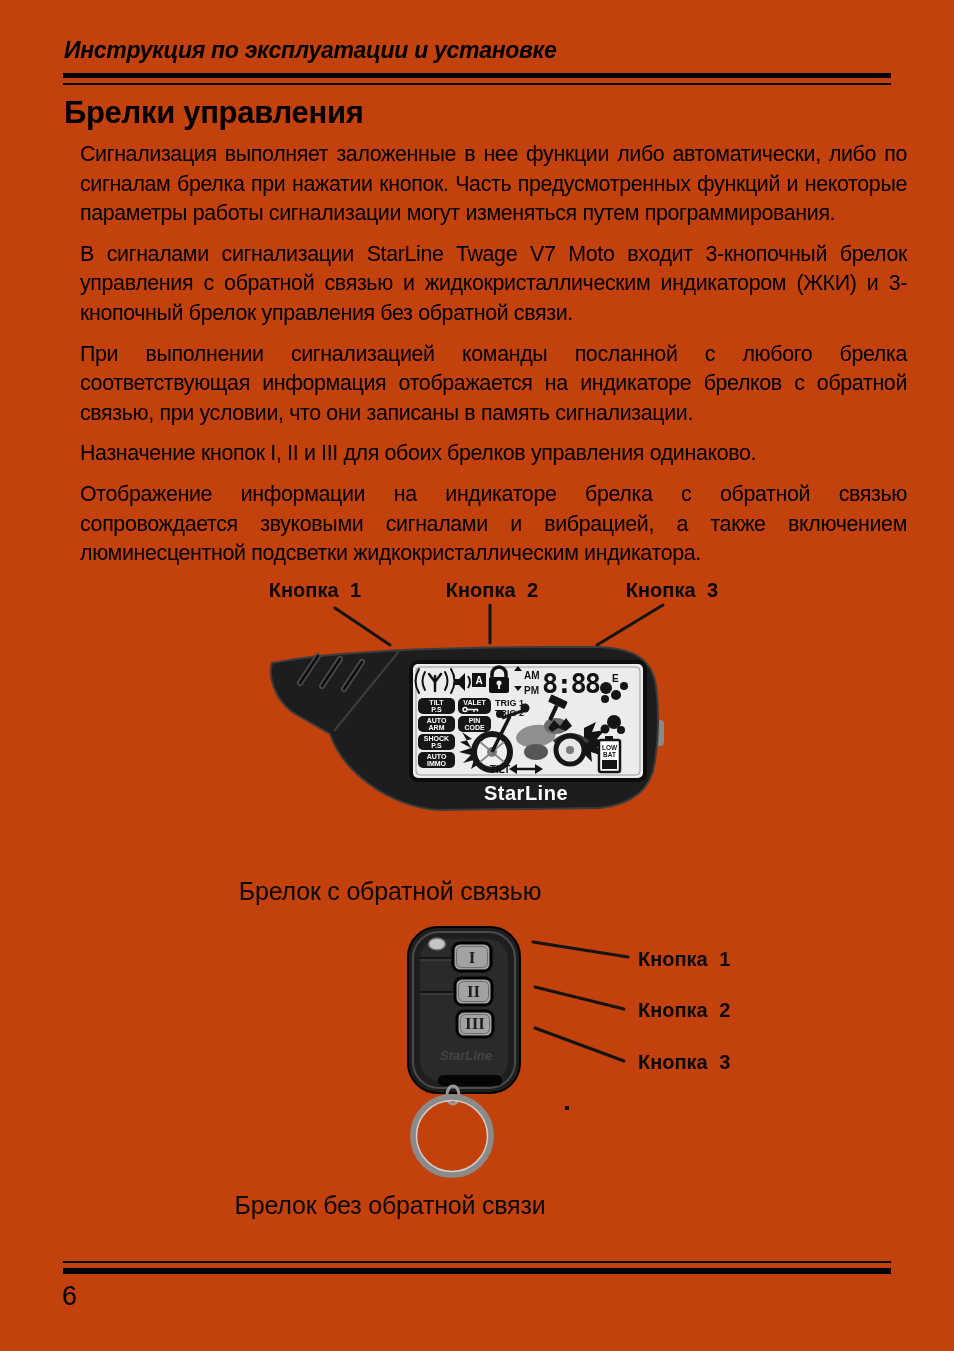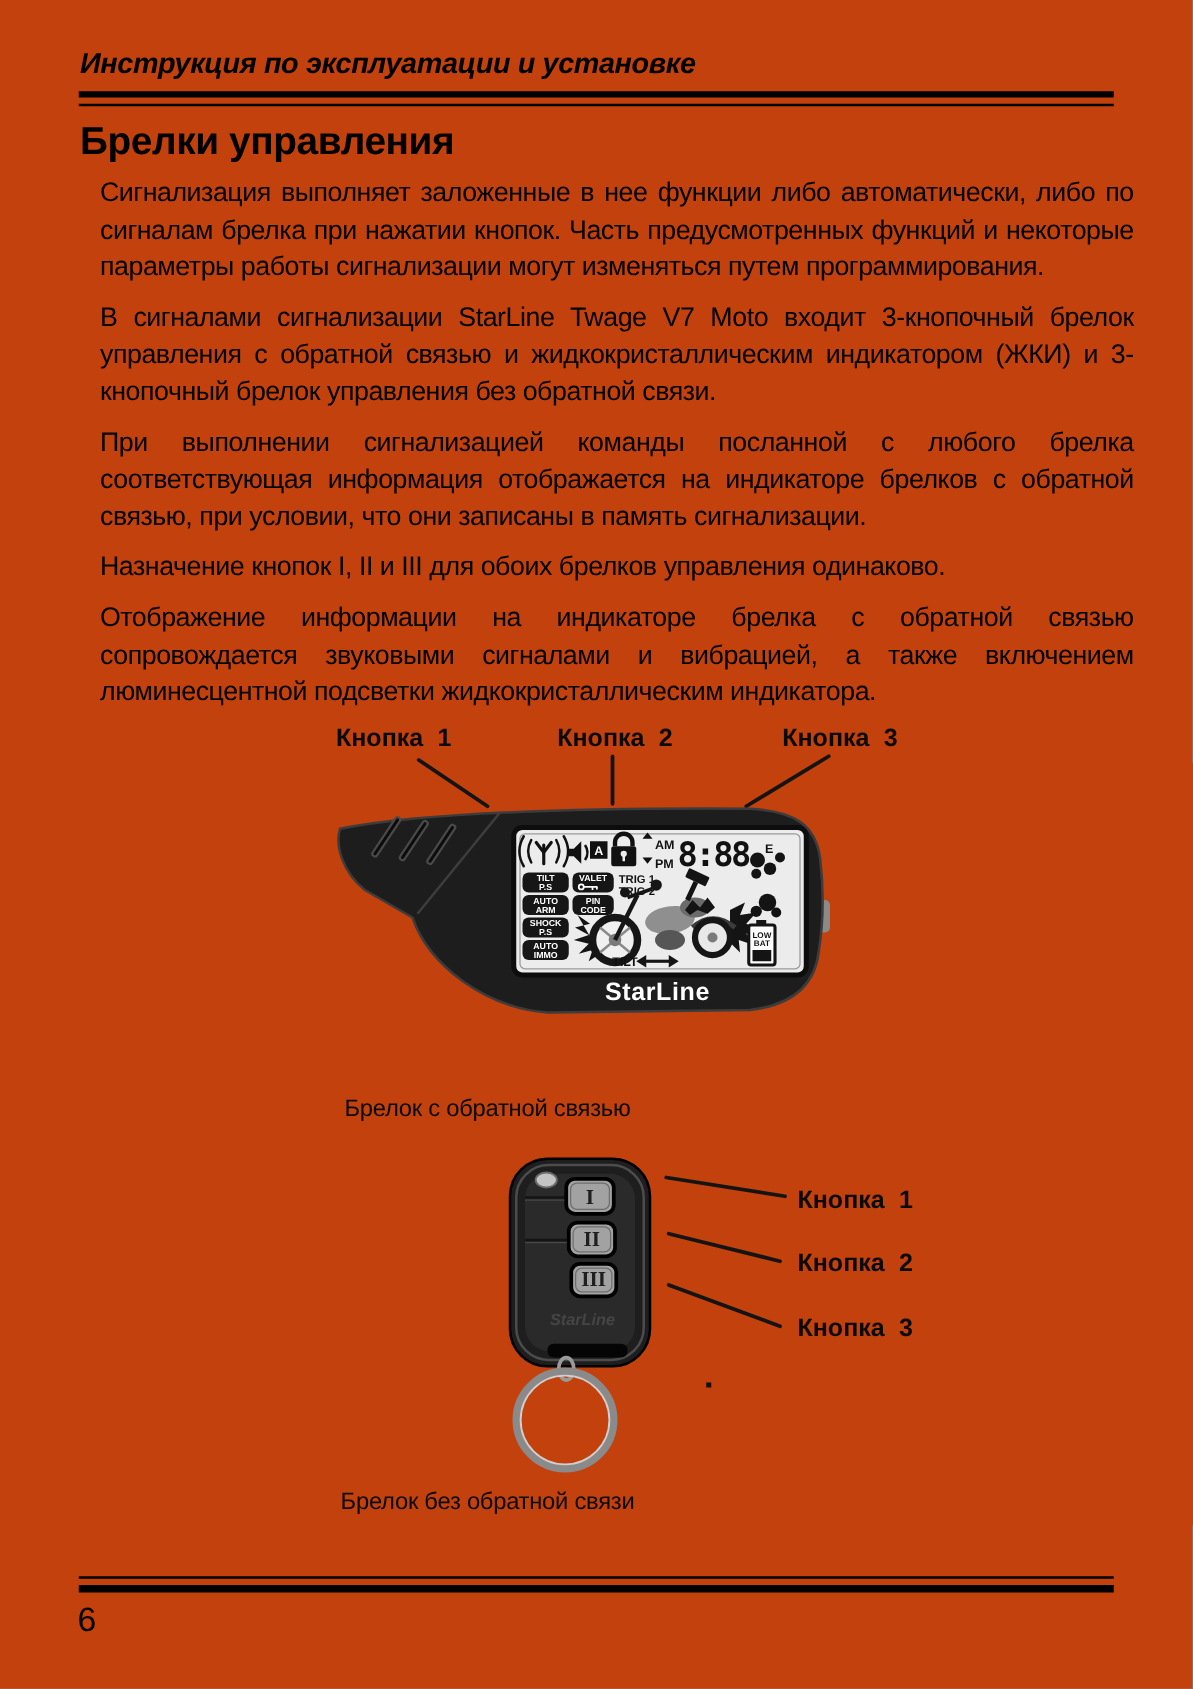--- a/index.html
+++ b/index.html
@@ -23,21 +23,21 @@
   .body-text{
     left:64px;top:140px;width:827px;
     font-size:21.4px;line-height:29.6px;letter-spacing:-0.35px;
     text-align:justify;
     margin-left:16px;
   }
   .body-text p{margin:0 0 11px 0;}
   .em{}
   .figure-caption{
     left:0;top:0;width:780px;text-align:center;
-    font-size:19px;letter-spacing:-0.2px;color:#0a0a0a;
+    font-size:25px;letter-spacing:-0.2px;color:#0a0a0a;
   }
   .caption-1{top:877px;}
   .caption-2{top:1191px;}
   .rule-thin-bottom{top:1261px;height:2px;}
   .rule-thick-bottom{top:1268px;height:6px;}
   .page-number{left:62px;top:1281px;font-size:27px;}
   svg{display:block;}
   svg text{font-family:"Liberation Sans",sans-serif;}
   .callout-label{font-weight:700;font-size:20px;fill:#0a0a0a;word-spacing:6px;}
   .callout-line{stroke:#141414;stroke-width:3;stroke-linecap:round;}

